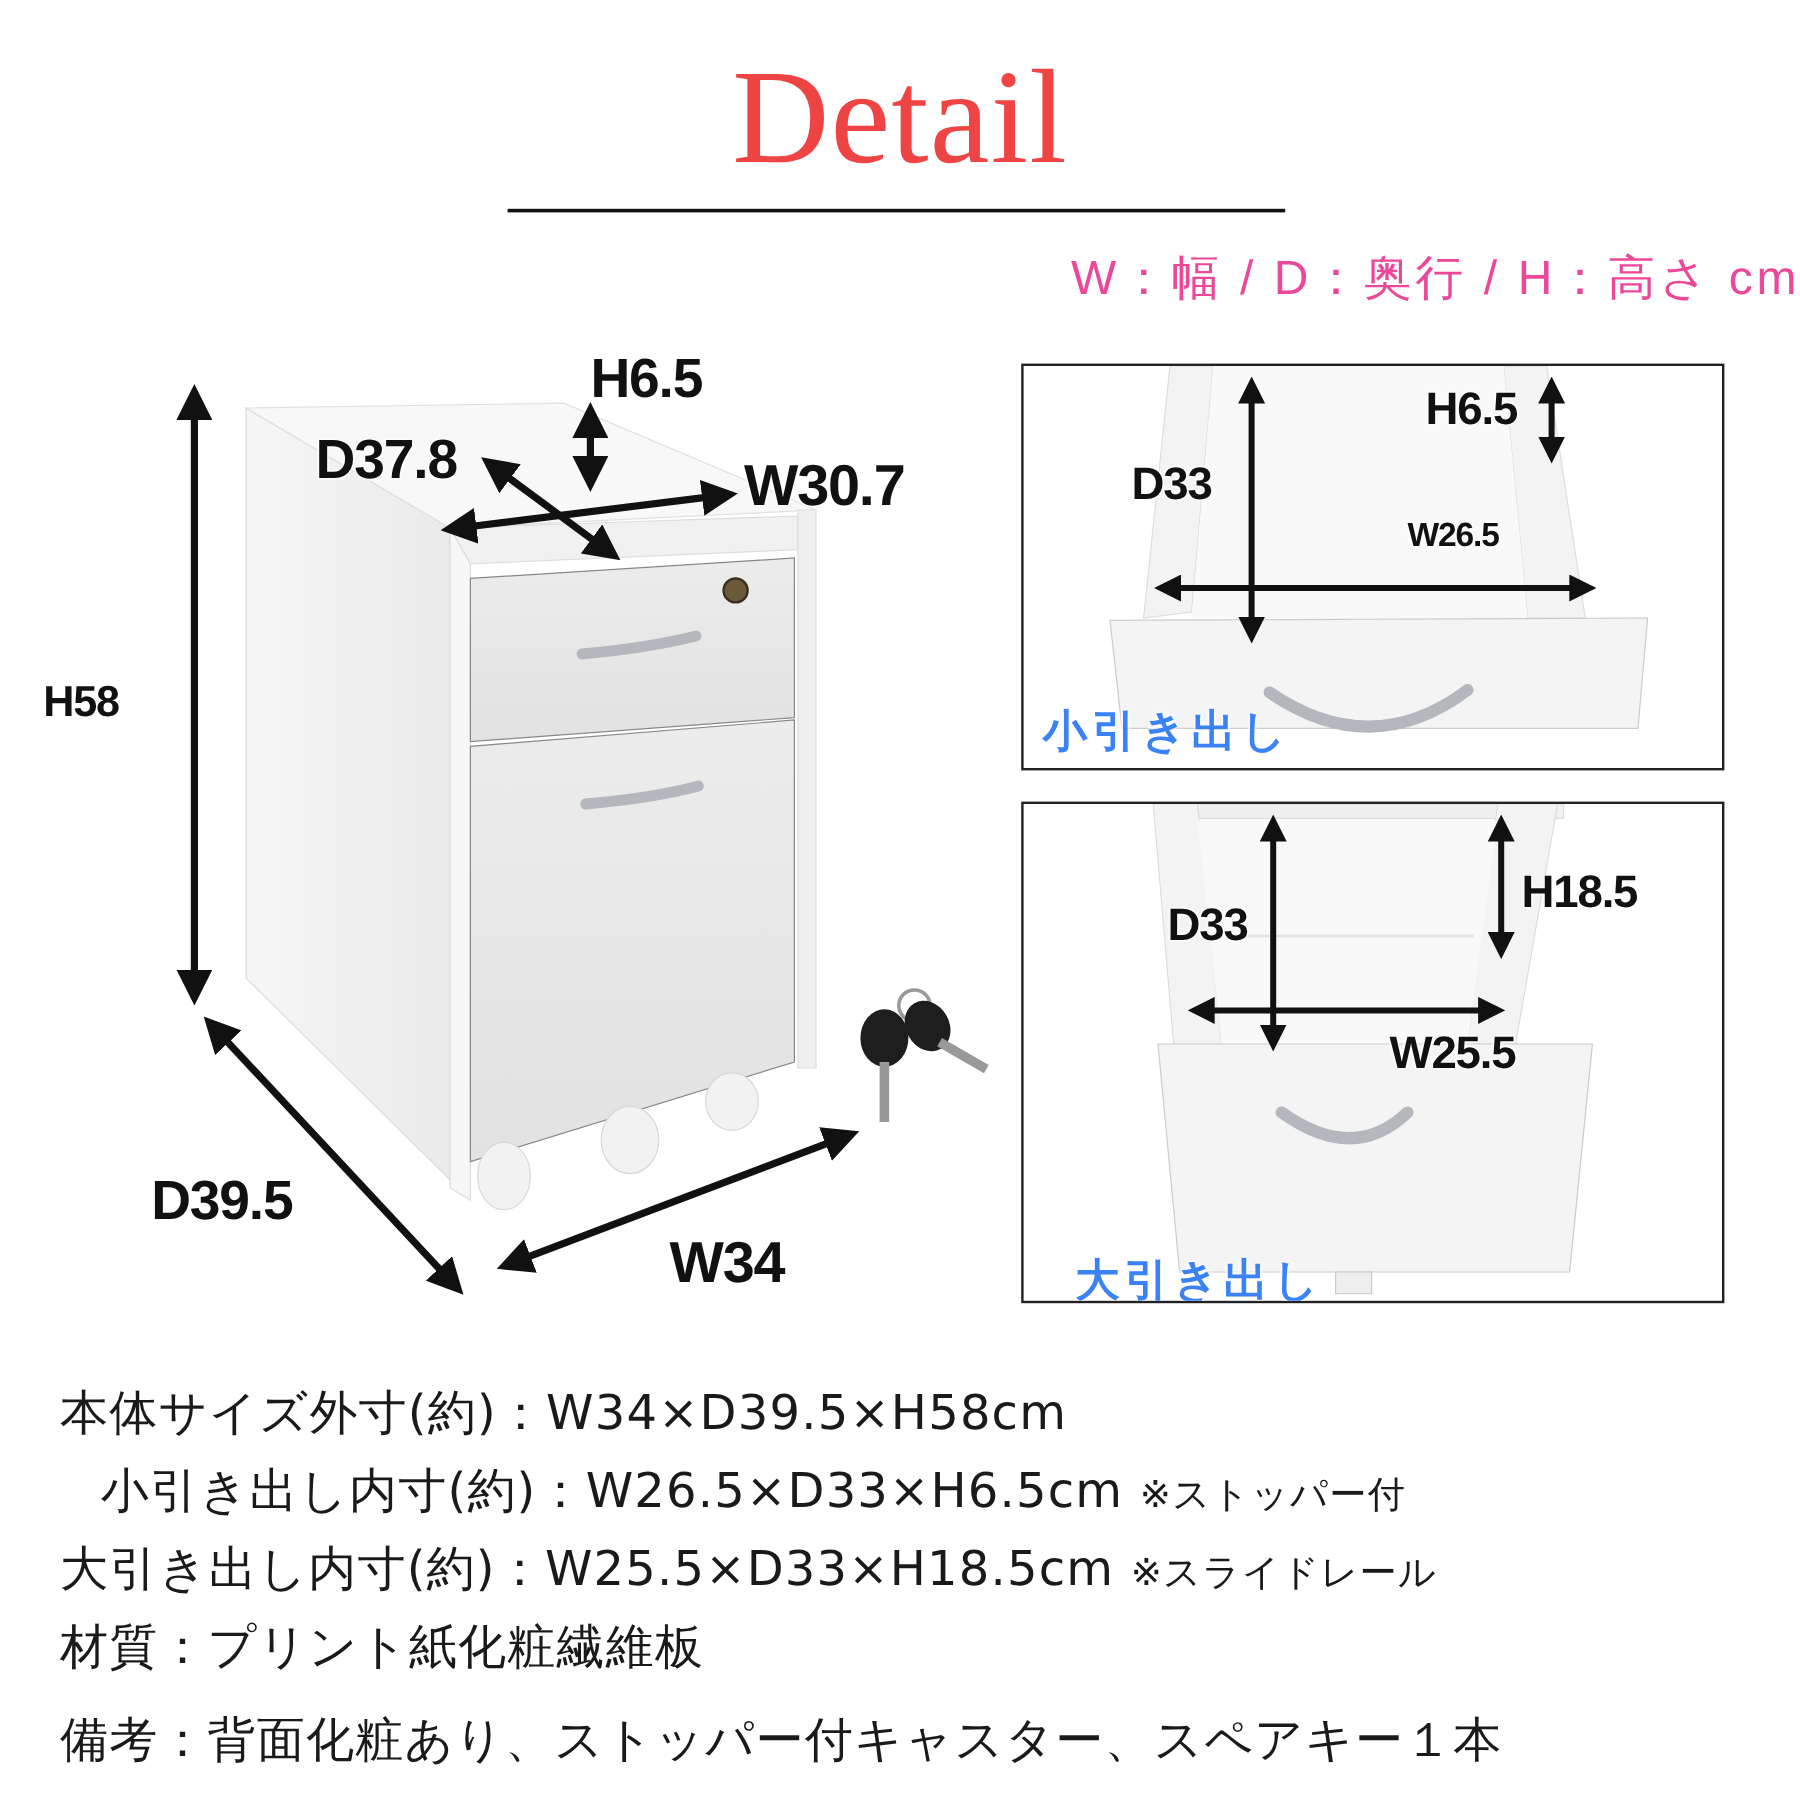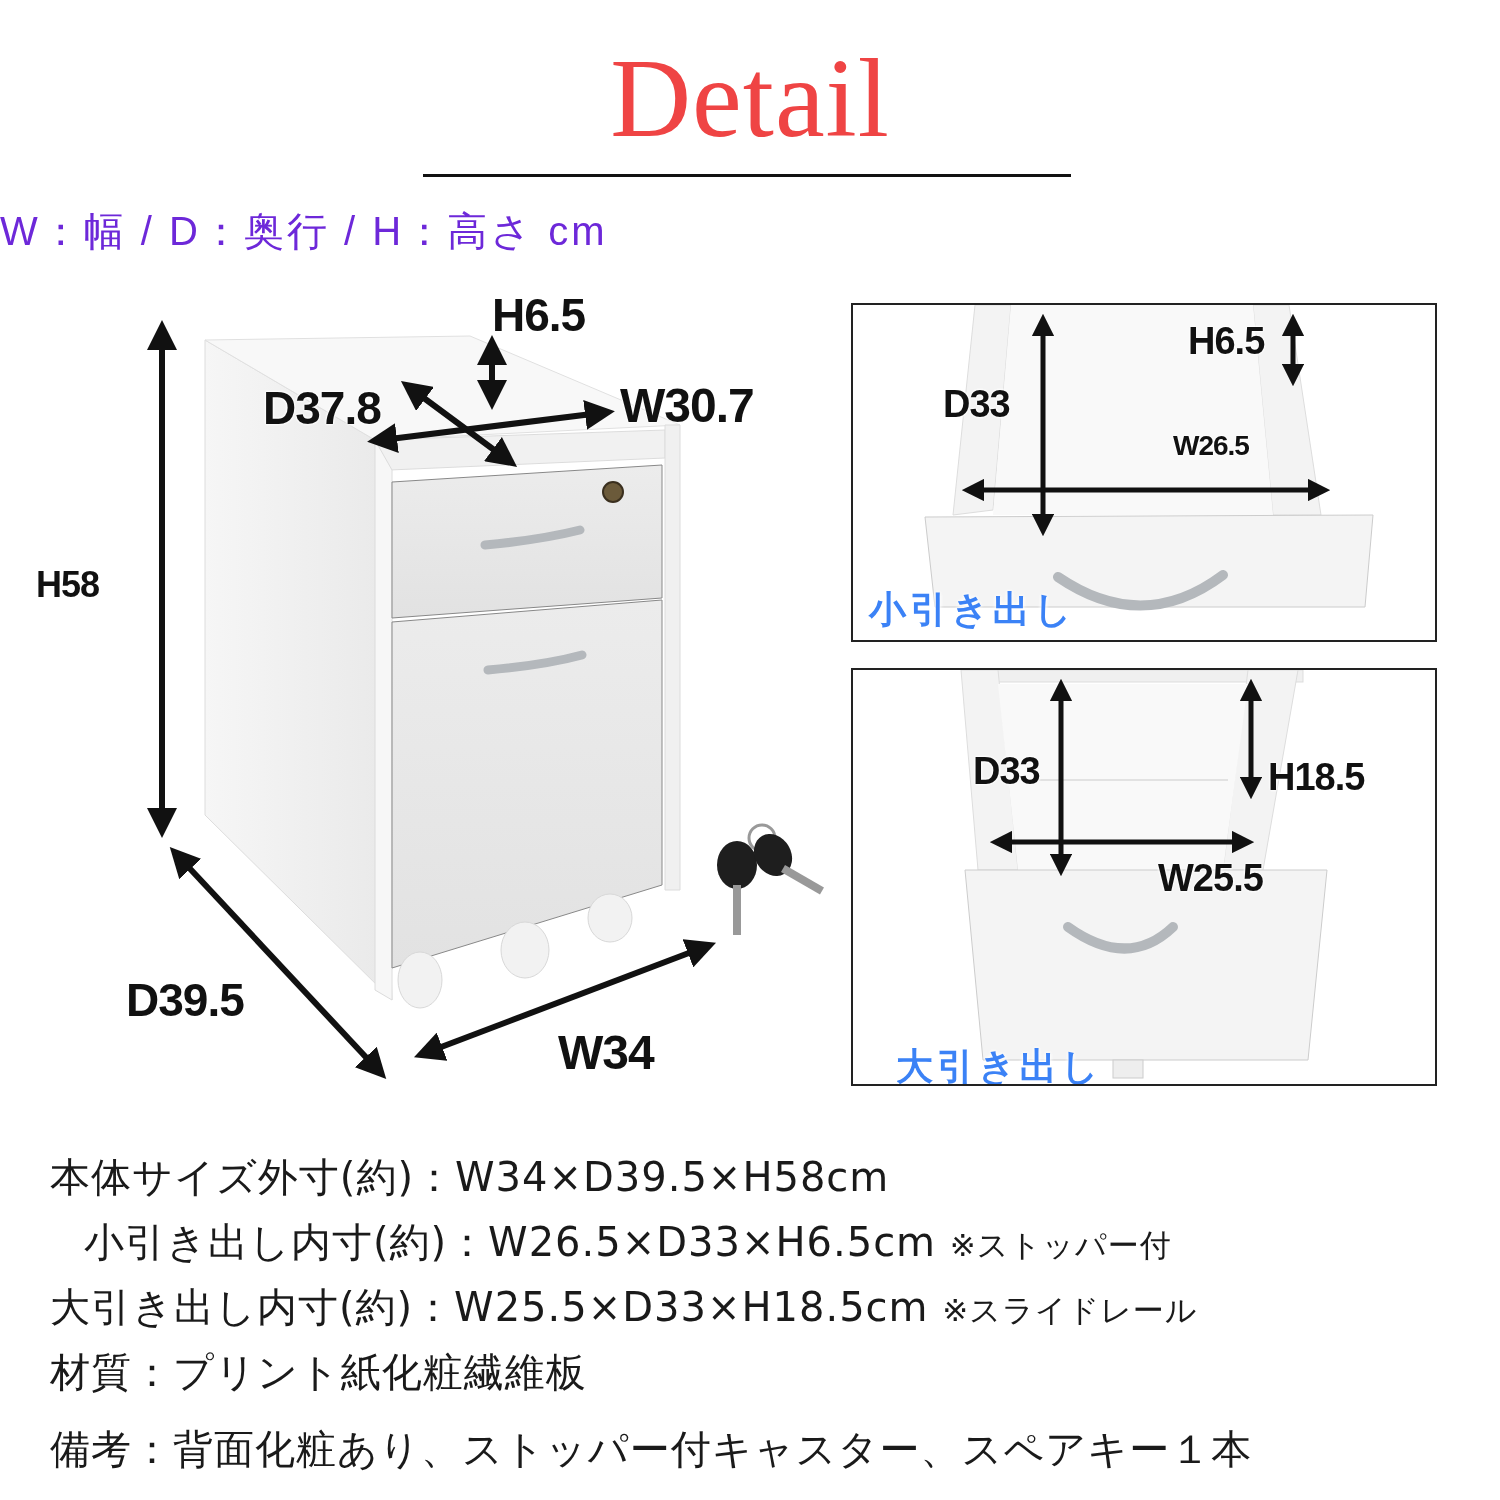--- a/index.html
+++ b/index.html
@@ -1,20 +1,20 @@
 <!DOCTYPE html>
 <html><head>
 <meta charset="utf-8">
 <style>
   html, body { margin:0; padding:0; background:#ffffff; }
   body { width:1500px; height:1500px; position:relative; overflow:hidden; font-family:"DejaVu Sans", sans-serif; color:#111; }
   .abs { position:absolute; }
   .title { left:0; width:1500px; top:38px; text-align:center; font-family:"Liberation Serif","DejaVu Serif",serif; font-size:112px; line-height:120px; color:#ef4444; letter-spacing:1px; }
   .title-rule { left:423px; top:174px; width:648px; height:3px; background:#111; }
-  .legend { left:0; width:1500px; top:204px; text-align:left; font-family:"Liberation Sans",sans-serif; font-size:40px; letter-spacing:3px; color:#6d28d9; }
+  .legend { left:0; width:1500px; top:204px; text-align:right; font-family:"Liberation Sans",sans-serif; font-size:40px; letter-spacing:3px; color:#ec4899; }
   .dim { font-family:"Liberation Sans",sans-serif; font-weight:bold; color:#111; text-shadow: 0 0 3px #fff, 0 0 3px #fff, 0 0 3px #fff; letter-spacing:-1px; }
   .panel { border:2px solid #222; background:#fff; overflow:hidden; }
   .panel-label { font-family:"DejaVu Sans",sans-serif; font-weight:bold; font-size:37px; color:#3b82f6; text-shadow:0 0 4px #fff,0 0 4px #fff; letter-spacing:4px; }
   .spec { left:50px; font-family:"DejaVu Sans",sans-serif; font-size:40px; color:#1a1a1a; white-space:nowrap; letter-spacing:1px;text-align:right; }
   .spec .note { font-size:31px; }
 </style>
 </head>
 <body>
 
 <div class="abs title">Detail</div>
@@ -70,21 +70,21 @@
 
     <line x1="162" y1="335" x2="162" y2="823" stroke="#111" stroke-width="6" marker-start="url(#ah)" marker-end="url(#ah)"></line>
     <line x1="492" y1="350" x2="492" y2="395" stroke="#111" stroke-width="6" marker-start="url(#ah)" marker-end="url(#ah)"></line>
     <line x1="413" y1="390" x2="505" y2="458" stroke="#111" stroke-width="6" marker-start="url(#ah)" marker-end="url(#ah)"></line>
     <line x1="382" y1="440" x2="600" y2="413" stroke="#111" stroke-width="6" marker-start="url(#ah)" marker-end="url(#ah)"></line>
     <line x1="180" y1="858" x2="376" y2="1068" stroke="#111" stroke-width="6" marker-start="url(#ah)" marker-end="url(#ah)"></line>
     <line x1="428" y1="1052" x2="702" y2="948" stroke="#111" stroke-width="6" marker-start="url(#ah)" marker-end="url(#ah)"></line>
   </svg>
   <div class="abs dim" style="left:36px;top:284px;font-size:36px;">H58</div>
   <div class="abs dim" style="left:492px;top:8px;font-size:46px;">H6.5</div>
-  <div class="abs dim" style="left:263px;top:75px;font-size:46px;margin-top:26px;">D37.8</div>
+  <div class="abs dim" style="left:263px;top:75px;font-size:46px;">D37.8</div>
   <div class="abs dim" style="left:620px;top:98px;font-size:48px;">W30.7</div>
   <div class="abs dim" style="left:126px;top:693px;font-size:46px;">D39.5</div>
   <div class="abs dim" style="left:558px;top:745px;font-size:48px;">W34</div>
 </div>
 
 <div class="abs panel" style="left:851px;top:303px;width:582px;height:335px;">
   <svg width="582" height="335" style="position:absolute;left:0;top:0;">
     <defs>
       <marker id="ah2" viewBox="0 0 10 10" refX="5" refY="5" markerWidth="4.5" markerHeight="4.5" orient="auto-start-reverse">
         <path d="M0,0 L10,5 L0,10 z" fill="#111"></path>
@@ -118,21 +118,21 @@
     <polygon points="145,14 395,14 370,200 165,200" fill="#f9f9f9"></polygon>
     <line x1="185" y1="110" x2="375" y2="110" stroke="#e2e2e2" stroke-width="2"></line>
     <polygon points="112,200 474,200 455,390 130,390" fill="#f4f4f4" stroke="#ccc"></polygon>
     <path d="M215,257 Q275,300 320,257" stroke="#b4b8bc" stroke-width="10" fill="none" stroke-linecap="round"></path>
     <rect x="260" y="390" width="30" height="18" fill="#eee" stroke="#ccc"></rect>
     <line x1="208" y1="20" x2="208" y2="195" stroke="#111" stroke-width="5" marker-start="url(#ah3)" marker-end="url(#ah3)"></line>
     <line x1="148" y1="172" x2="390" y2="172" stroke="#111" stroke-width="5" marker-start="url(#ah3)" marker-end="url(#ah3)"></line>
     <line x1="398" y1="20" x2="398" y2="118" stroke="#111" stroke-width="5" marker-start="url(#ah3)" marker-end="url(#ah3)"></line>
   </svg>
   <div class="abs dim" style="left:120px;top:80px;font-size:38px;">D33</div>
-  <div class="abs dim" style="left:415px;top:53px;font-size:38px;margin-top:33px;">H18.5</div>
+  <div class="abs dim" style="left:415px;top:53px;font-size:38px;">H18.5</div>
   <div class="abs dim" style="left:305px;top:187px;font-size:38px;">W25.5</div>
   <div class="abs panel-label" style="left:16px;top:372px;margin-left:27px;">大引き出し</div>
 </div>
 
 <div class="abs spec" style="top:1150px;">
   <span>本体サイズ外寸(約)</span><span>：</span><span>W34×D39.5×H58cm</span>
 </div>
 <div class="abs spec" style="top:1215px;margin-left:34px;">
   <span>小引き出し内寸(約)</span><span>：</span><span>W26.5×D33×H6.5cm</span>
   <span class="note">※ストッパー付</span>

